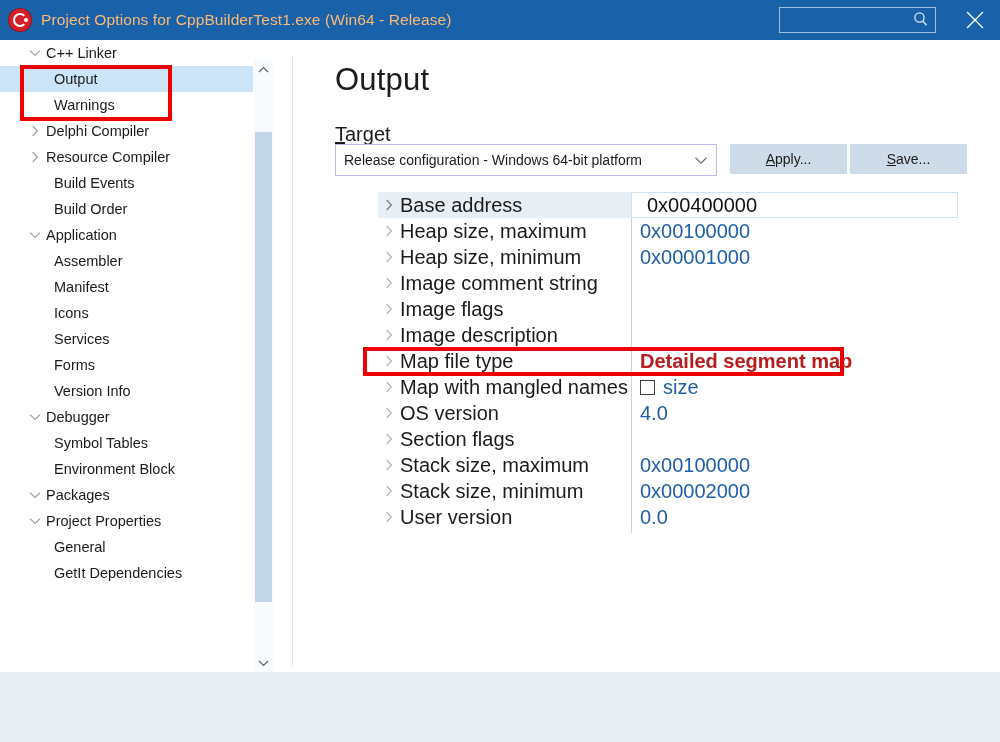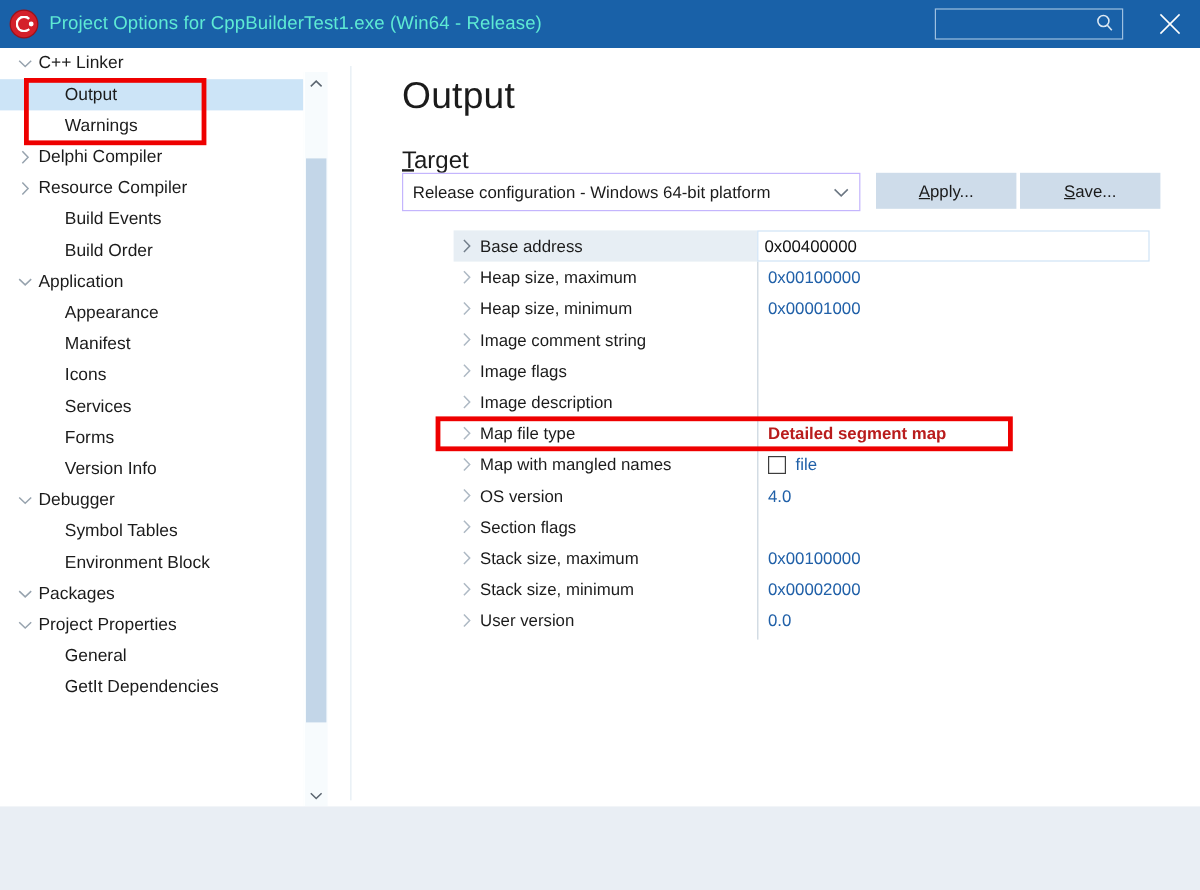--- a/index.html
+++ b/index.html
@@ -32,21 +32,21 @@
     width: 14px; height: 14px; border-radius: 50%;
     border: 2.5px solid #ffffff; border-right-color: transparent;
     box-sizing: border-box;
   }
   #app-icon:after {
     content: ""; position: absolute; right: 3.5px; top: 9px;
     width: 4px; height: 4px; border-radius: 50%;
     background: #ffffff;
   }
   #title-text {
-    color: #5eead4; font-size: 15.5px; letter-spacing: .1px;
+    color: #fdba74; font-size: 15.5px; letter-spacing: .1px;
     white-space: nowrap;
   }
   #titlebar-spacer { flex: 1 1 auto; }
   #search-box {
     width: 155px; height: 24px;
     border: 1px solid #9dc0e0;
     background: #1961a8;
     margin-right: 16px;
     position: relative;
     display: flex; align-items: center;
@@ -77,21 +77,21 @@
     background: #ffffff;
     overflow: hidden;
   }
   .tree-item {
     position: relative;
     height: 26px;
     display: flex; align-items: center;
     font-size: 14.5px;
     color: #1b1b1b;
     cursor: default;
-    padding-left: 10px;
+    padding-left: 24px;
     white-space: nowrap;
   }
   .tree-item.selected { background: #cce4f7; }
   .tree-arrow {
     width: 22px; flex: 0 0 22px;
     display: flex; align-items: center; justify-content: center;
   }
   .tree-arrow svg { display: block; }
   .tree-label { }
   .lvl0 .tree-label { }
@@ -161,21 +161,21 @@
   #save-top-button { left: 557px; }
 
   
   #prop-grid {
     position: absolute; left: 85px; top: 152px;
     width: 580px; height: 340px;
   }
   .prop-row {
     position: relative; height: 26px;
     display: flex; align-items: center;
-    font-size: 14px;
+    font-size: 20px;
     cursor: default;
   }
   .prop-name {
     width: 253px; flex: 0 0 253px;
     height: 26px; display: flex; align-items: center;
     color: #1b1b1b;
     box-sizing: border-box;
   }
   .prop-row.first .prop-name { background: #e7eef4; }
   .prop-arrow {
@@ -187,21 +187,21 @@
     display: flex; align-items: center;
     color: #2060a8;
     padding-left: 9px;
     box-sizing: border-box;
   }
   .prop-row.first .prop-value {
     background: #ffffff;
     border: 1px solid #cfe3f5;
     color: #111111;
     height: 26px;
-    padding-left: 5px;
+    padding-left: 15px;
   }
   .prop-value.bold { font-weight: bold; color: #b91c1c; }
   .prop-checkbox {
     width: 15px; height: 15px; border: 1.5px solid #3d3d3d;
     background: #ffffff; box-sizing: border-box;
     margin-right: 8px;
     flex: 0 0 15px;
   }
   #prop-divider {
     position: absolute; left: 253px; top: 14px; width: 1px; height: 327px;
@@ -294,21 +294,21 @@
     <div class="tree-item lvl0">
       <span class="tree-arrow">
         <svg width="12" height="8" viewBox="0 0 12 8">
           <polyline points="1,1.6 6,6.4 11,1.6" fill="none" stroke="#97a3ae" stroke-width="1.25"></polyline>
         </svg>
       </span>
       <span class="tree-label">Application</span>
     </div>
     <div class="tree-item lvl1">
       <span class="tree-arrow"></span>
-      <span class="tree-label">Appearance</span>
+      <span class="tree-label">Assembler</span>
     </div>
     <div class="tree-item lvl1">
       <span class="tree-arrow"></span>
       <span class="tree-label">Manifest</span>
     </div>
     <div class="tree-item lvl1">
       <span class="tree-arrow"></span>
       <span class="tree-label">Icons</span>
     </div>
     <div class="tree-item lvl1">
@@ -500,21 +500,21 @@
         <div class="prop-name">
           <span class="prop-arrow">
             <svg width="8" height="12" viewBox="0 0 8 12">
               <polyline points="1.6,1 6.4,6 1.6,11" fill="none" stroke="#aeb9c4" stroke-width="1.25"></polyline>
             </svg>
           </span>
           <span>Map with mangled names</span>
         </div>
         <div class="prop-value">
           <span class="prop-checkbox"></span>
-          <span>file</span>
+          <span>size</span>
         </div>
       </div>
       <div class="prop-row">
         <div class="prop-name">
           <span class="prop-arrow">
             <svg width="8" height="12" viewBox="0 0 8 12">
               <polyline points="1.6,1 6.4,6 1.6,11" fill="none" stroke="#aeb9c4" stroke-width="1.25"></polyline>
             </svg>
           </span>
           <span>OS version</span>

